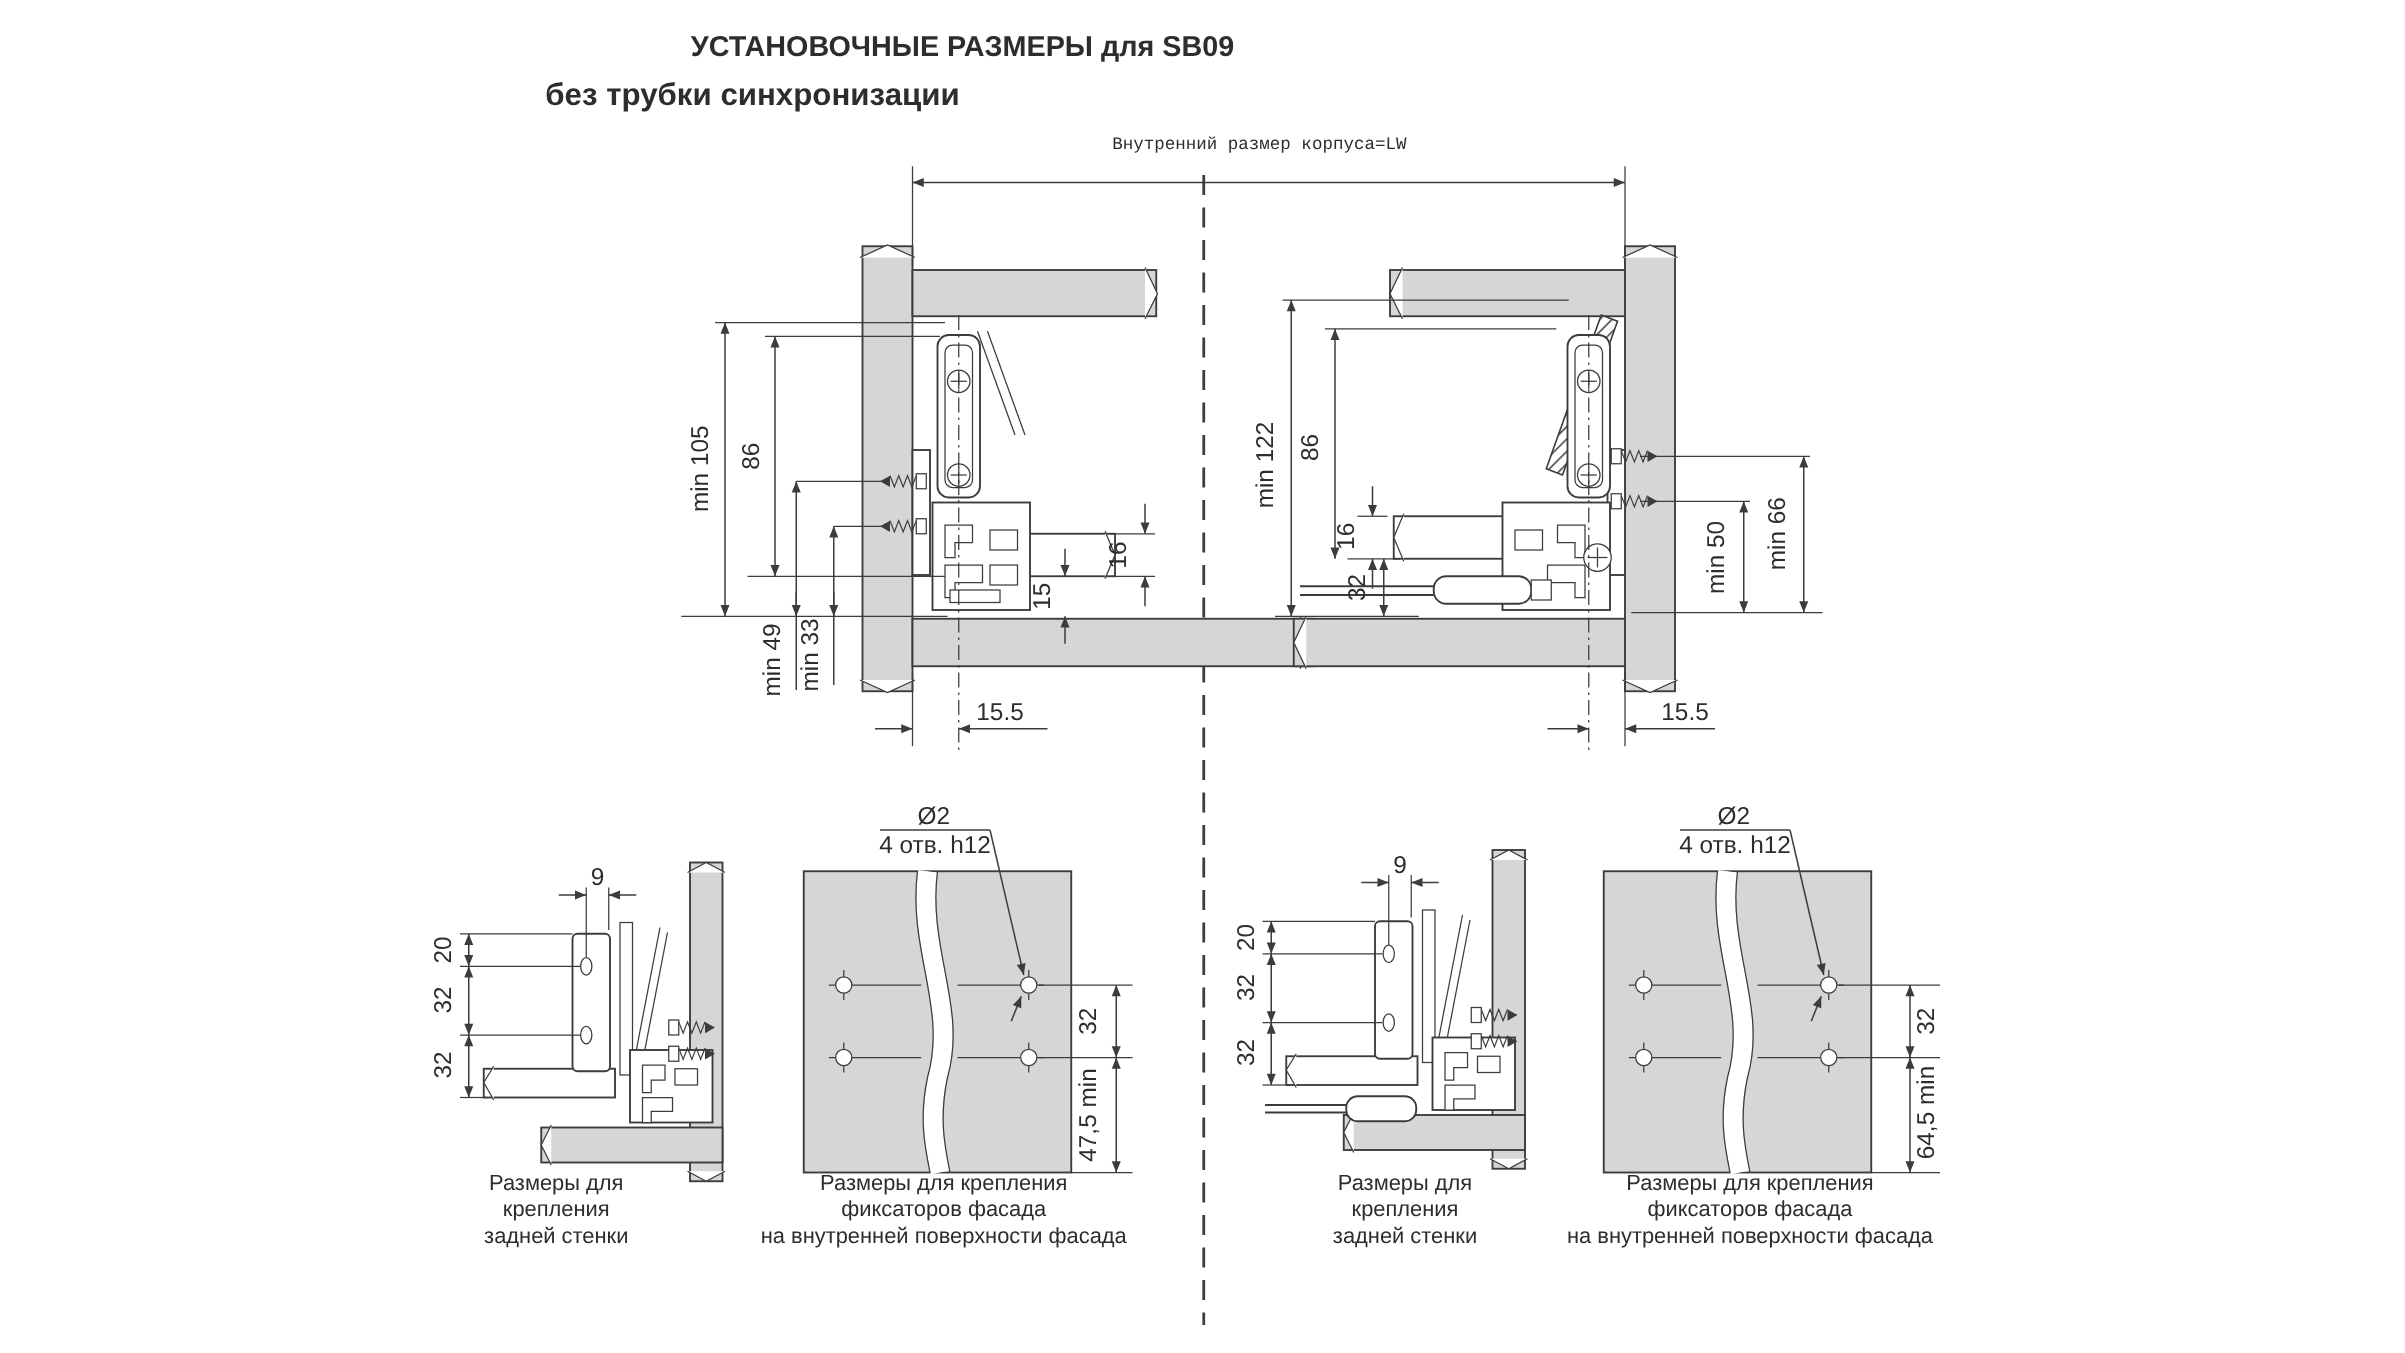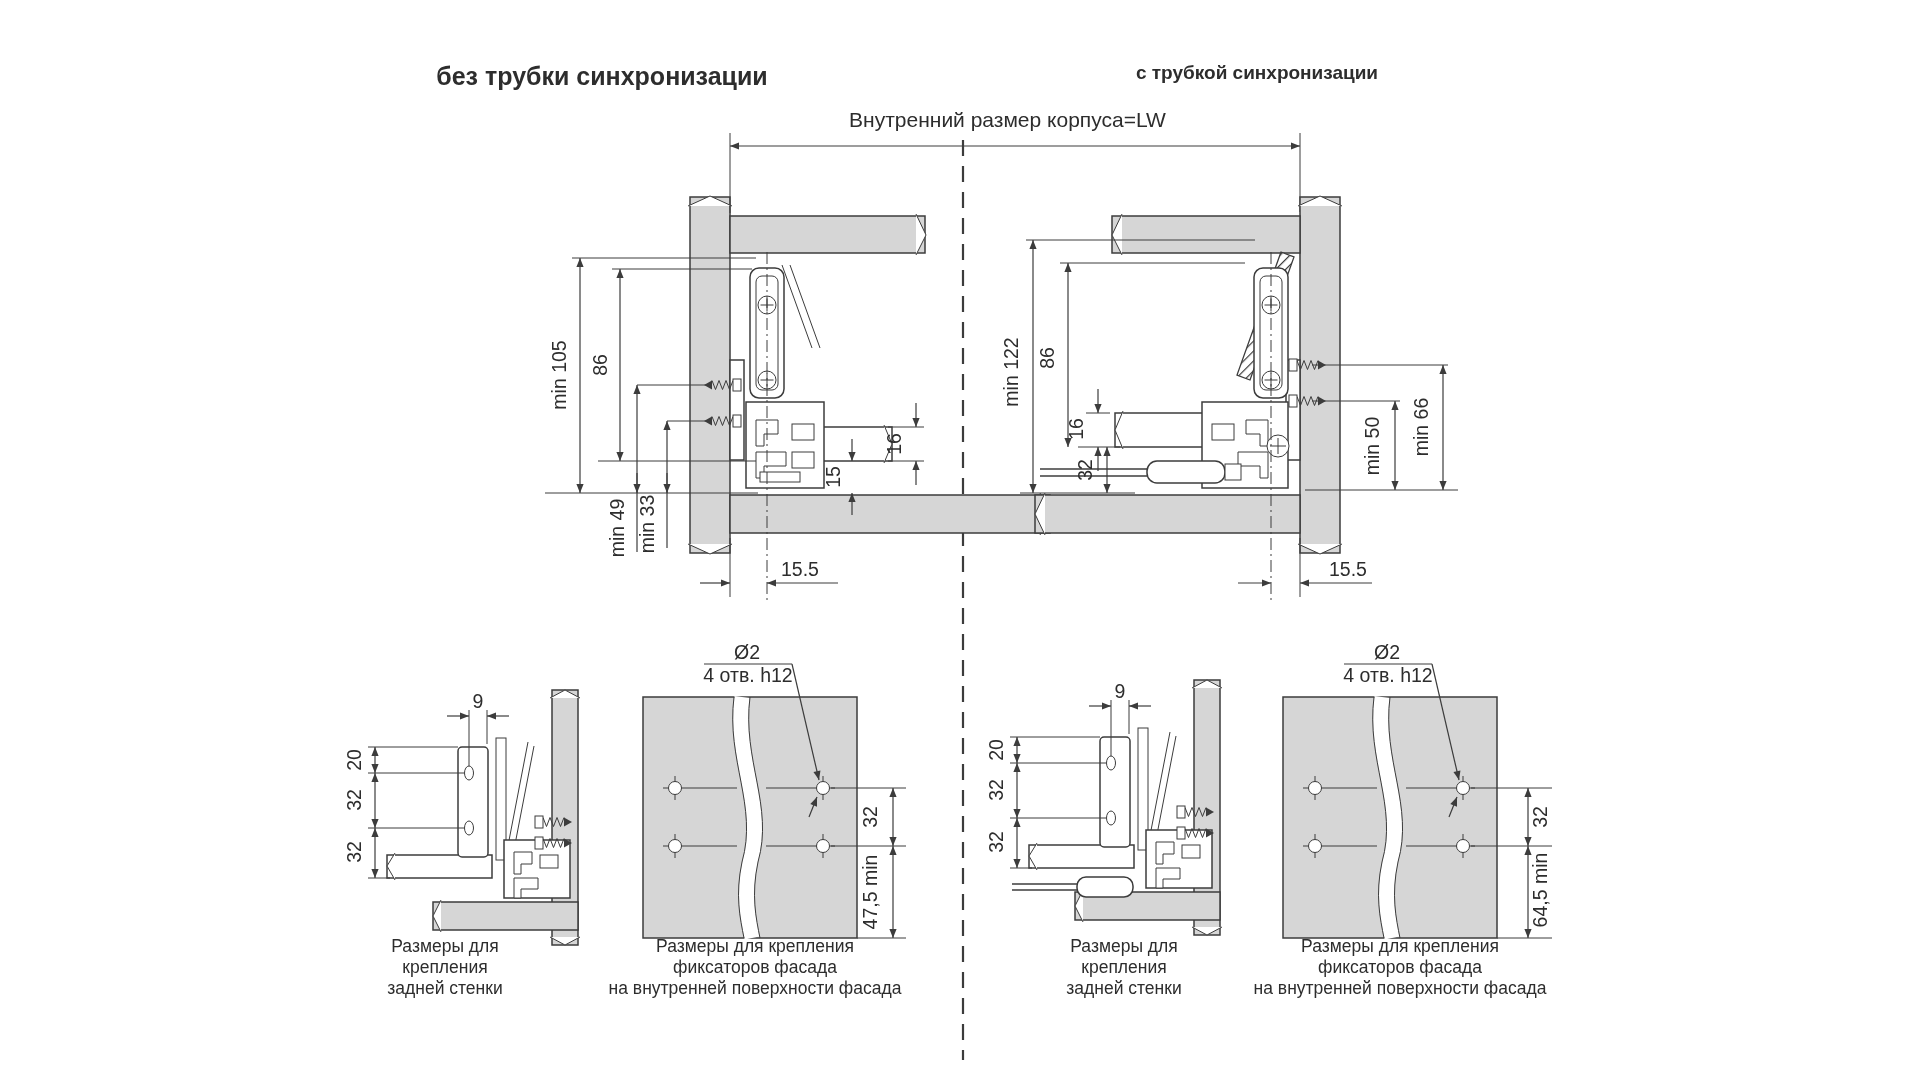--- a/index.html
+++ b/index.html
@@ -3,21 +3,21 @@
 <meta charset="utf-8">
 <style>
   html,body{margin:0;padding:0;background:#ffffff;}
   body{font-family:"Liberation Sans","DejaVu Sans",sans-serif;color:#2d2d2d;}
   .stage{position:relative;width:1924px;height:1082px;background:#ffffff;overflow:hidden;}
   .stage svg{position:absolute;left:0;top:0;}
   .hdr{position:absolute;text-align:center;white-space:nowrap;}
   .title{left:0;top:24px;width:1540px;font-size:23px;font-weight:bold;}
   .sub-left{left:302px;top:62px;width:600px;font-size:25px;font-weight:bold;}
   .sub-right{left:957px;top:62px;width:600px;font-size:19px;font-weight:bold;}
-  .lw{left:715px;top:108px;width:585px;font-size:21px;}
+  .lw{left:715px;top:108px;width:585px;font-size:14px;font-family:Liberation Mono, monospace;}
   .caption{position:absolute;top:936px;text-align:center;font-size:17.5px;line-height:21px;white-space:pre-line;}
   .cap-a{left:335px;width:220px;}
   .cap-b{left:535px;width:440px;}
   .cap-c{left:1014px;width:220px;}
   .cap-d{left:1180px;width:440px;}
   
   .ln{stroke:#3c3c3c;stroke-width:1.5;fill:none;}
   .thin{stroke:#3c3c3c;stroke-width:1;fill:none;}
   .dim{stroke:#3c3c3c;stroke-width:1.2;fill:none;}
   .gray{fill:#d6d6d6;stroke:#3c3c3c;stroke-width:1.5;}
@@ -367,22 +367,22 @@
         <line x1="1528" y1="788" x2="1528" y2="846" class="dim" marker-start="url(#arr)" marker-end="url(#arr)"></line>
         <line x1="1528" y1="846" x2="1528" y2="938" class="dim" marker-start="url(#arr)" marker-end="url(#arr)"></line>
       </g>
       <text class="dimtext" x="1387" y="659" text-anchor="middle">Ø2</text>
       <text class="dimtext" x="1388" y="682" text-anchor="middle">4 отв. h12</text>
       <text class="dimtext" x="1547" y="817" text-anchor="middle" transform="rotate(-90 1547 817)">32</text>
       <text class="dimtext" x="1547" y="890" text-anchor="middle" transform="rotate(-90 1547 890)">64,5 min</text>
     </g>
   </svg>
 
+  <div class="hdr title">УСТАНОВОЧНЫЕ РАЗМЕРЫ для SB09</div>
   <div class="hdr sub-left">без трубки синхронизации</div>
-  <div class="hdr sub-right">с трубкой синхронизации</div>
   <div class="hdr lw">Внутренний размер корпуса=LW</div>
 
   <div class="caption cap-a">Размеры для
 крепления
 задней стенки</div>
   <div class="caption cap-b">Размеры для крепления
 фиксаторов фасада
 на внутренней поверхности фасада</div>
   <div class="caption cap-c">Размеры для
 крепления

